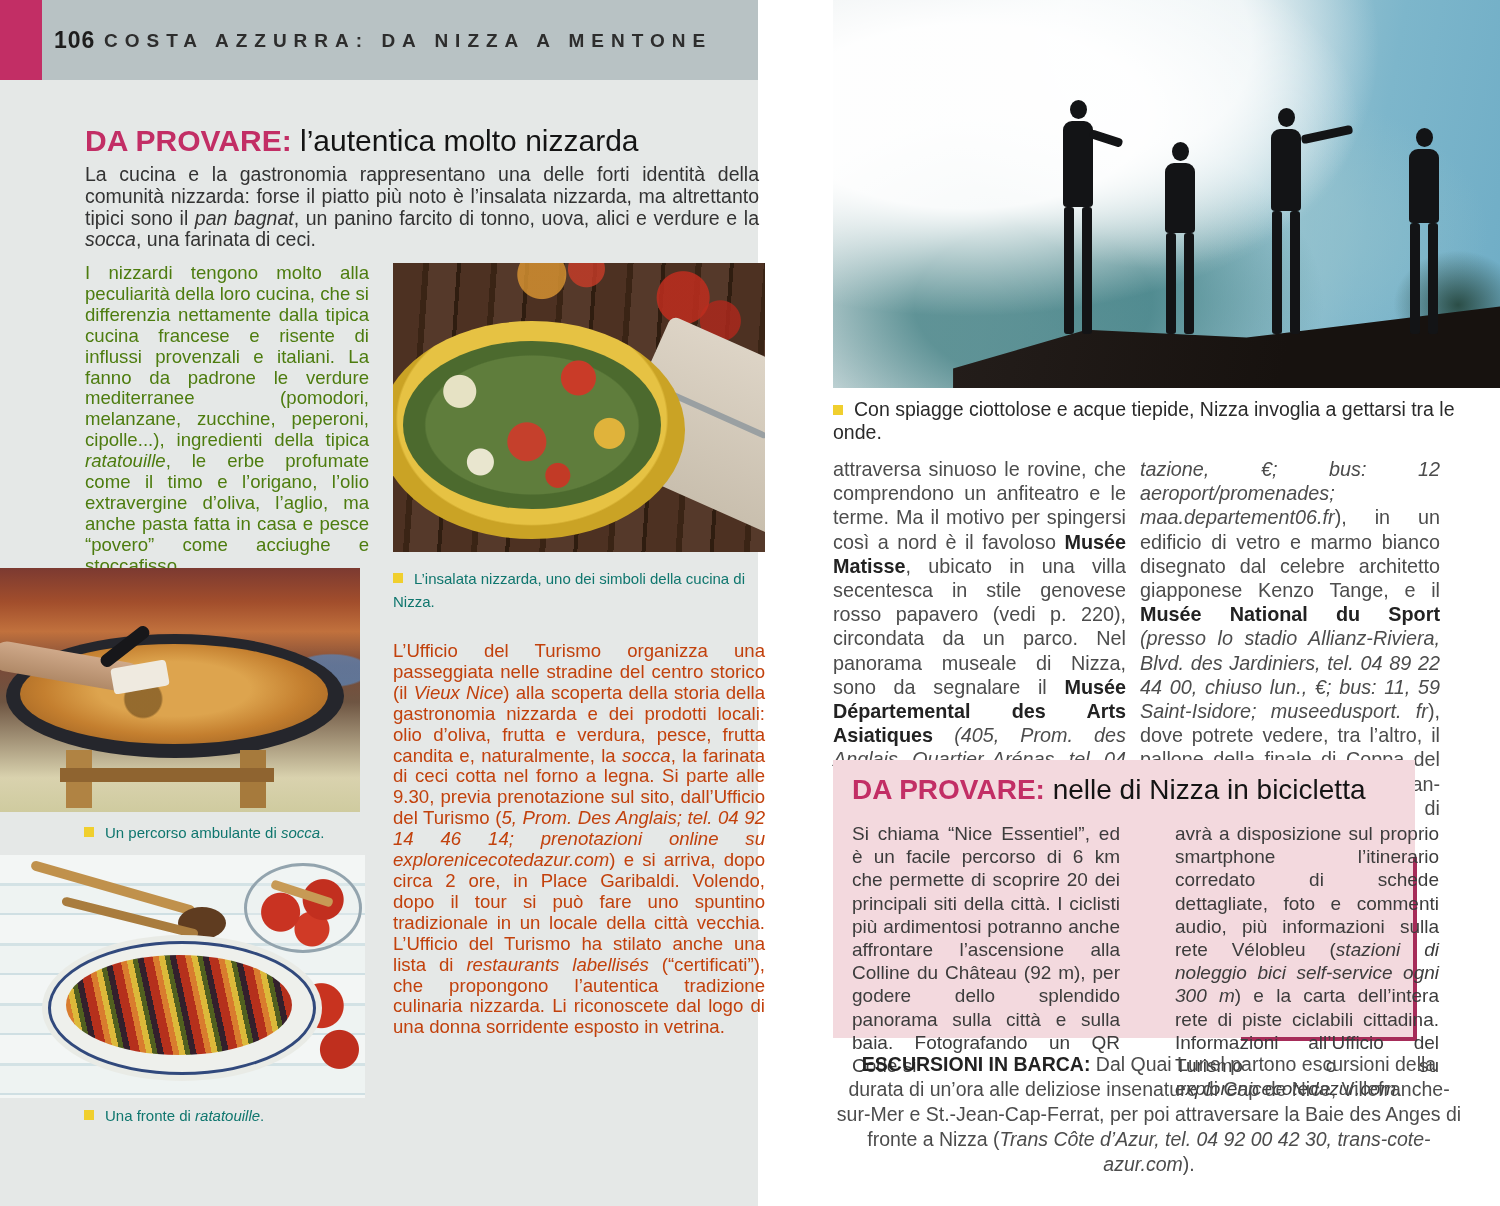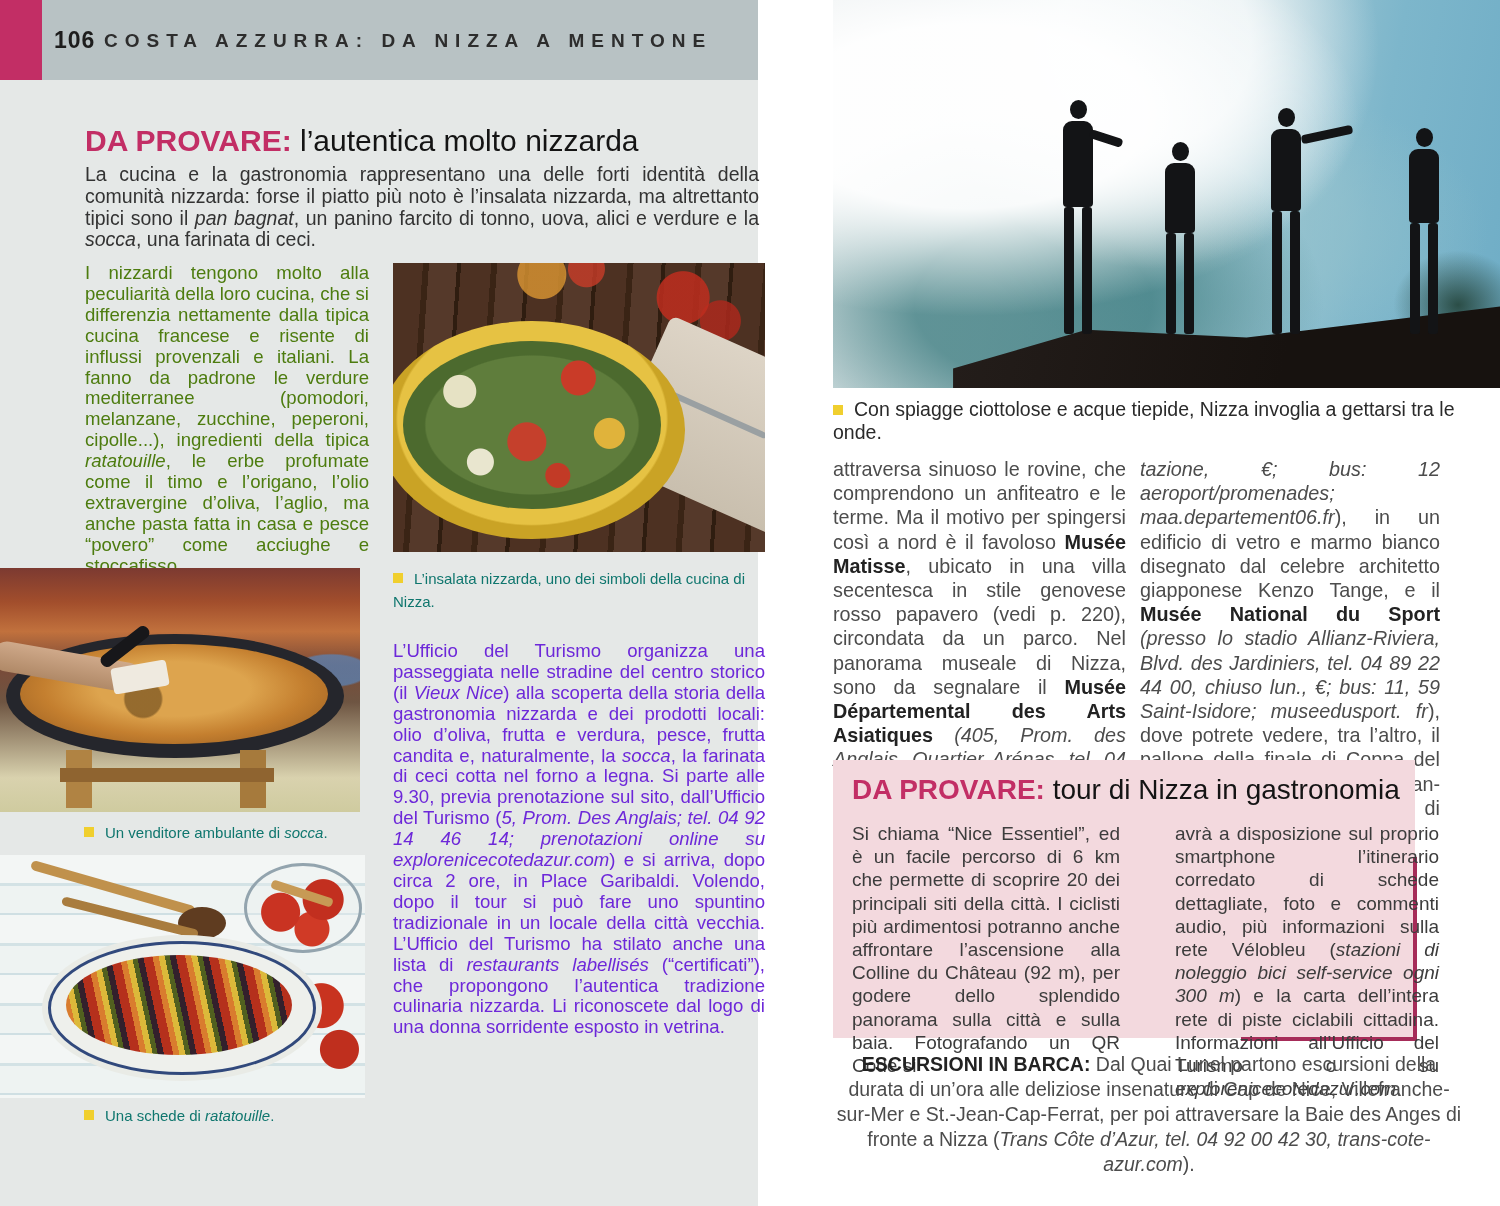--- a/index.html
+++ b/index.html
@@ -16,21 +16,21 @@
 
   .feature-heading{font-size:30px;line-height:34px;}
   .feature-heading .lbl{color:#c22e65;font-weight:bold;}
   .feature-heading .ttl{color:#141414;}
   #feature-heading{left:85px;top:124px;width:660px;}
 
   .body-text{ text-align:justify; }
   #intro{left:85px;top:164px;width:674px;font-size:19.5px;line-height:21.8px;color:#333;}
 
   #col1-para{left:85px;top:263px;width:284px;font-size:18.6px;line-height:20.9px;color:#4d7c0f;}
-  #ufficio-para{left:393px;top:641px;width:372px;font-size:18.6px;line-height:20.9px;color:#6d28d9;}
+  #ufficio-para{left:393px;top:641px;width:372px;font-size:18.6px;line-height:20.9px;color:#c2410c;}
 
   .caption{font-size:15px;line-height:23px;color:#0f766e;}
   .bullet{display:inline-block;width:10px;height:10px;background:#f0cf2e;margin-right:11px;vertical-align:1px;}
   #caption-insalata{left:393px;top:567px;width:360px;}
   #caption-socca{left:84px;top:821px;width:300px;}
   #caption-ratatouille{left:84px;top:1104px;width:300px;}
 
   .seg-i{font-style:italic;}
   .seg-b{font-weight:bold;color:#222;}
 
@@ -169,35 +169,35 @@
       <div id="socca-pan" class="abs"></div>
       <div id="socca-top" class="abs"></div>
       <div id="socca-stand-l" class="abs"></div>
       <div id="socca-stand-r" class="abs"></div>
       <div id="socca-stand-bar" class="abs"></div>
       <div id="socca-arm" class="abs"></div>
       <div id="socca-spatula" class="abs"></div>
       <div id="socca-paper" class="abs"></div>
     </div>
     <div id="caption-socca" class="abs caption">
-      <span class="bullet"></span><span><span>Un venditore ambulante di </span><span class="seg-i">socca</span><span>.</span></span>
+      <span class="bullet"></span><span><span>Un percorso ambulante di </span><span class="seg-i">socca</span><span>.</span></span>
     </div>
 
     <div id="photo-ratatouille" class="abs photo">
       <div id="rat-spoon1" class="abs"></div>
       <div id="rat-spoon1-bowl" class="abs"></div>
       <div id="rat-spoon2" class="abs"></div>
       <div id="rat-spoon2-bowl" class="abs"></div>
       <div id="rat-basket" class="abs"></div>
       <div id="rat-basket-handle" class="abs"></div>
       <div id="rat-dish" class="abs"></div>
       <div id="rat-veg" class="abs"></div>
     </div>
     <div id="caption-ratatouille" class="abs caption">
-      <span class="bullet"></span><span><span>Una schede di </span><span class="seg-i">ratatouille</span><span>.</span></span>
+      <span class="bullet"></span><span><span>Una fronte di </span><span class="seg-i">ratatouille</span><span>.</span></span>
     </div>
   </div>
 
   <div id="photo-beach" class="abs photo">
     <div id="beach-weed" class="abs"></div>
     <div id="beach-rock" class="abs"></div>
     <div class="figure" style="left:230px;top:100px;height:234px;">
       <div class="head"></div>
       <div class="torso" style="height:86px;"></div>
       <div class="legs">
@@ -236,21 +236,21 @@
   <div id="beach-caption" class="abs caption">
     <span class="bullet"></span><span><span>Con spiagge ciottolose e acque tiepide, Nizza invoglia a gettarsi tra le onde.</span></span>
   </div>
 
   <div id="rcol1" class="abs body-text"><span>attraversa sinuoso le rovine, che comprendono un anfiteatro e le terme. Ma il motivo per spingersi così a nord è il favoloso </span><span class="seg-b">Musée Matisse</span><span>, ubicato in una villa secentesca in stile genovese rosso papavero (vedi p. 220), circondata da un parco. Nel panorama museale di Nizza, sono da segnalare il </span><span class="seg-b">Musée Départemental des Arts Asiatiques</span><span> </span><span class="seg-i">(405, Prom. des Anglais, Quartier Arénas, tel. 04 89 04 55 20, chiuso mar., gratuito, visite guidate e cerimonia del tè su preno-</span></div>
   <div id="rcol2" class="abs body-text"><span class="seg-i">tazione, €; bus: 12 aeroport/promenades; maa.departement06.fr</span><span>), in un edificio di vetro e marmo bianco disegnato dal celebre architetto giapponese Kenzo Tange, e il </span><span class="seg-b">Musée National du Sport</span><span> </span><span class="seg-i">(presso lo stadio Allianz-Riviera, Blvd. des Jardiniers, tel. 04 89 22 44 00, chiuso lun., €; bus: 11, 59 Saint-Isidore; museedusport. fr</span><span>), dove potrete vedere, tra l’altro, il pallone della finale di Coppa del Mondo del ’98, gli sci di Jean-Claude Killy e la racchetta di Yannick Noah.  ■</span></div>
 
   <div id="pink-box" class="abs">
     <div id="box-accent"></div>
     <div id="box-heading">
-      <span class="lbl">DA PROVARE:</span><span class="ttl"> tour di Nizza in gastronomia</span>
+      <span class="lbl">DA PROVARE:</span><span class="ttl"> nelle di Nizza in bicicletta</span>
     </div>
     <div id="box-col1" class="body-text"><span>Si chiama “Nice Essentiel”, ed è un facile percorso di 6 km che permette di scoprire 20 dei principali siti della città. I ciclisti più ardimentosi potranno anche affrontare l’ascensione alla Colline du Château (92 m), per godere dello splendido panorama sulla città e sulla baia. Fotografando un QR Code si</span></div>
     <div id="box-col2" class="body-text"><span>avrà a disposizione sul proprio smartphone l’itinerario corredato di schede dettagliate, foto e commenti audio, più informazioni sulla rete Vélobleu (</span><span class="seg-i">stazioni di noleggio bici self-service ogni 300 m</span><span>) e la carta dell’intera rete di piste ciclabili cittadina. Informazioni all’Ufficio del Turismo o su </span><span class="seg-i">explorenicecotedazur.com</span><span>.</span></div>
   </div>
 
   <div id="boat-para" class="abs"><span class="seg-b">ESCURSIONI IN BARCA: </span><span>Dal Quai Lunel partono escursioni della durata di un’ora alle deliziose insenature di Cap de Nice, Villefranche-sur-Mer e St.-Jean-Cap-Ferrat, per poi attraversare la Baie des Anges di fronte a Nizza (</span><span class="seg-i">Trans Côte d’Azur, tel. 04 92 00 42 30, trans-cote-azur.com</span><span>).</span></div>
 
 </div>
 
 </body></html>

